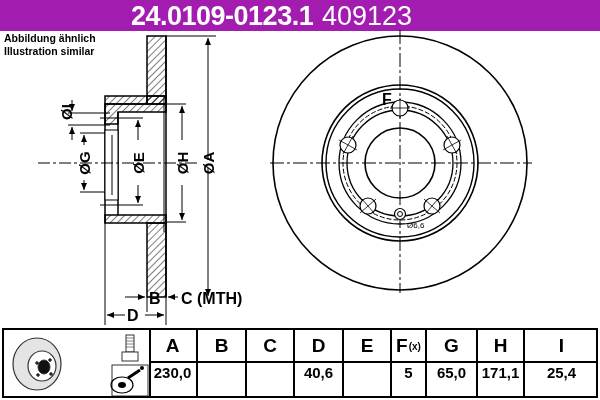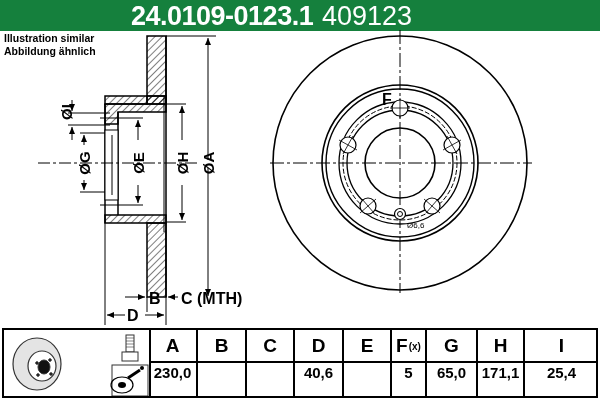--- a/index.html
+++ b/index.html
@@ -1,17 +1,17 @@
 <!DOCTYPE html>
 <html><head>
 <meta charset="utf-8">
 <style>
   html, body { margin:0; padding:0; background:#fff; }
   body { width:600px; height:400px; position:relative; overflow:hidden; font-family:"Liberation Sans", sans-serif; }
-  .header { position:absolute; left:0; top:0; width:600px; height:31px; background:#15803d; color:#fff; }
+  .header { position:absolute; left:0; top:0; width:600px; height:31px; background:#a21caf; color:#fff; }
   .header .part { position:absolute; left:131px; top:1px; font-size:27px; font-weight:bold; letter-spacing:-0.5px; line-height:30px; }
   .header .ref { position:absolute; left:322px; top:1px; font-size:27px; font-weight:normal; line-height:30px; }
   .note { position:absolute; left:4px; top:32px; font-size:10.5px; font-weight:bold; line-height:13px; color:#000; }
   svg.drawing { position:absolute; left:0; top:0; }
   .spec-table { position:absolute; left:2px; top:328px; width:596px; height:70px; border:2px solid #000; box-sizing:border-box; }
   .icon-cell { position:absolute; left:0; top:0; width:145px; height:66px; border-right:2px solid #000; }
   .col { position:absolute; top:0; height:66px; border-right:2px solid #000; box-sizing:border-box; }
   .col:last-child { border-right:none; }
   .col .hd { height:33px; border-bottom:2px solid #000; box-sizing:border-box; display:flex; align-items:center; justify-content:center; font-weight:bold; font-size:19px; }
   .col .hd small { font-size:10px; font-weight:bold; margin-left:1px; margin-top:1px; }
@@ -19,22 +19,22 @@
 </style>
 </head>
 <body>
 
 <div class="header">
   <span class="part">24.0109-0123.1</span>
   <span class="ref">409123</span>
 </div>
 
 <div class="note">
+  <div>Abbildung ähnlich</div>
   <div>Illustration similar</div>
-  <div>Abbildung ähnlich</div>
 </div>
 
 <svg class="drawing" width="600" height="330" viewBox="0 0 600 330">
   <defs>
     <pattern id="hatch" width="5" height="5" patternUnits="userSpaceOnUse" patternTransform="rotate(45)">
       <line x1="0" y1="0" x2="0" y2="5" stroke="#000" stroke-width="1"></line>
     </pattern>
     <marker id="arr" markerWidth="8" markerHeight="8" refX="7" refY="4" orient="auto">
       <path d="M0,1 L7,4 L0,7 Z" fill="#000"></path>
     </marker>

